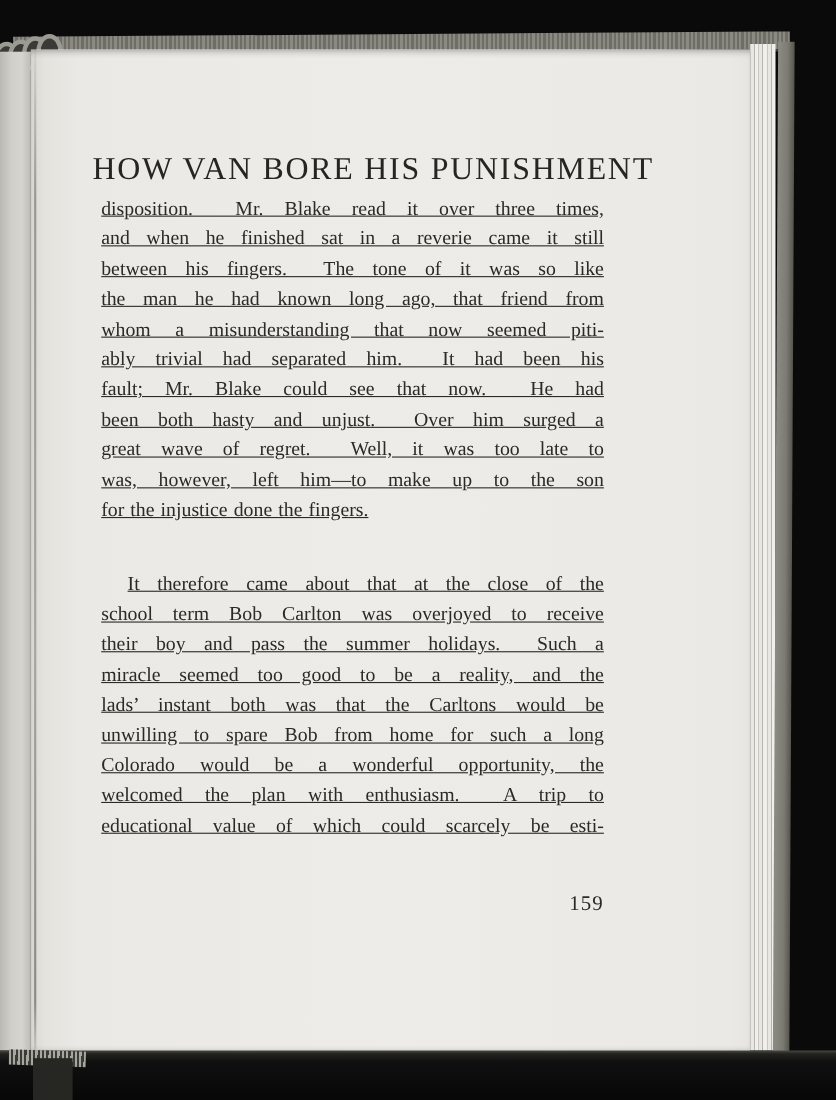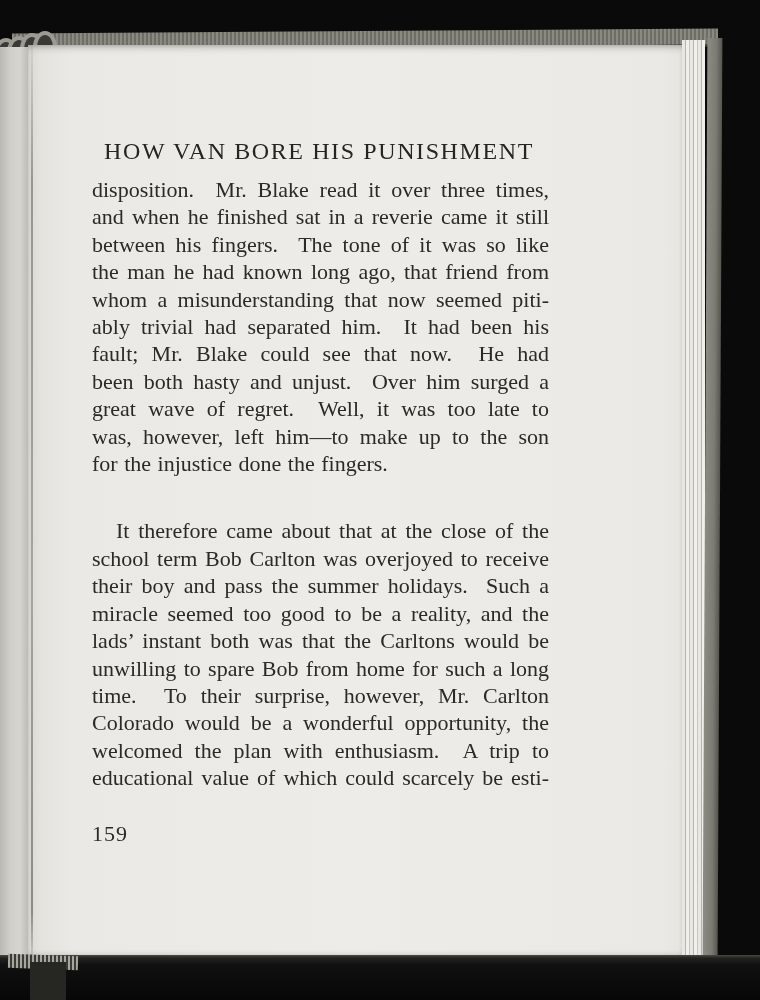--- a/index.html
+++ b/index.html
@@ -35,33 +35,33 @@
     position:absolute;left:28px;top:45px;width:654px;height:912px;
     background:linear-gradient(90deg,#d9d8d3 0,#e4e3de 2%,#eae9e5 7%,#edece8 50%,#eae9e5 97%,#e6e5e0 100%);
     box-shadow:inset 0 6px 8px -6px rgba(0,0,0,.45), inset 0 -5px 7px -5px rgba(0,0,0,.35);
   }
   .crease{
     position:absolute;left:3px;top:0;width:2px;height:100%;
     background:linear-gradient(180deg,rgba(40,40,36,.05) 0,rgba(40,40,36,.38) 15%,rgba(40,40,36,.30) 60%,rgba(40,40,36,.45) 95%,rgba(40,40,36,.1) 100%);
   }
   .heading{
     position:absolute;left:56px;top:93px;width:470px;
-    font-size:24px;letter-spacing:1.6px;text-align:center;
+    font-size:29px;letter-spacing:1.6px;text-align:center;
     color:#26251f;white-space:nowrap;
   }
   .body-text{
     position:absolute;left:64px;top:131px;width:457px;
-    font-size:22px;line-height:27.4px;color:#2b2a25;
+    font-size:18px;line-height:27.4px;color:#2b2a25;text-decoration:underline;
   }
   .body-text .line{text-align:justify;text-align-last:justify;word-spacing:1px;}
   .body-text .line.no-justify{text-align-last:left;}
   .body-text .line.indent{text-indent:24px;margin-top:40px;}
   .page-number{
     position:absolute;left:64px;top:766px;width:457px;
-    font-size:22px;letter-spacing:1px;text-align:left;color:#2b2a25;margin-top:10px;
+    font-size:19px;letter-spacing:1px;text-align:right;color:#2b2a25;
   }
   
   .page-edges{
     position:absolute;left:682px;top:40px;width:23px;height:915px;
     background:repeating-linear-gradient(90deg,#e8e7e2 0 3px,#b5b4ae 3px 4px,#f0efeb 4px 7px,#c8c7c1 7px 8px);
   }
   
   .cover-right{
     position:absolute;left:705px;top:38px;width:15px;height:920px;
     background:linear-gradient(90deg,#8c8c84 0,#7b7b73 60%,#55554e 100%);
@@ -113,21 +113,20 @@
         <div class="line">been both hasty and unjust.&nbsp; Over him surged a</div>
         <div class="line">great wave of regret.&nbsp; Well, it was too late to</div>
         <div class="line">was, however, left him—to make up to the son</div>
         <div class="line no-justify">for the injustice done the fingers.</div>
         <div class="line indent">It therefore came about that at the close of the</div>
         <div class="line">school term Bob Carlton was overjoyed to receive</div>
         <div class="line">their boy and pass the summer holidays.&nbsp; Such a</div>
         <div class="line">miracle seemed too good to be a reality, and the</div>
         <div class="line">lads’ instant both was that the Carltons would be</div>
         <div class="line">unwilling to spare Bob from home for such a long</div>
-        <div class="line">time.&nbsp; To their surprise, however, Mr. Carlton</div>
         <div class="line">Colorado would be a wonderful opportunity, the</div>
         <div class="line">welcomed the plan with enthusiasm.&nbsp; A trip to</div>
         <div class="line">educational value of which could scarcely be esti-</div>
       </div>
 
     <div class="page-number">159</div>
   </div>
 
   <div class="page-edges"></div>
   <div class="cover-right"></div>

